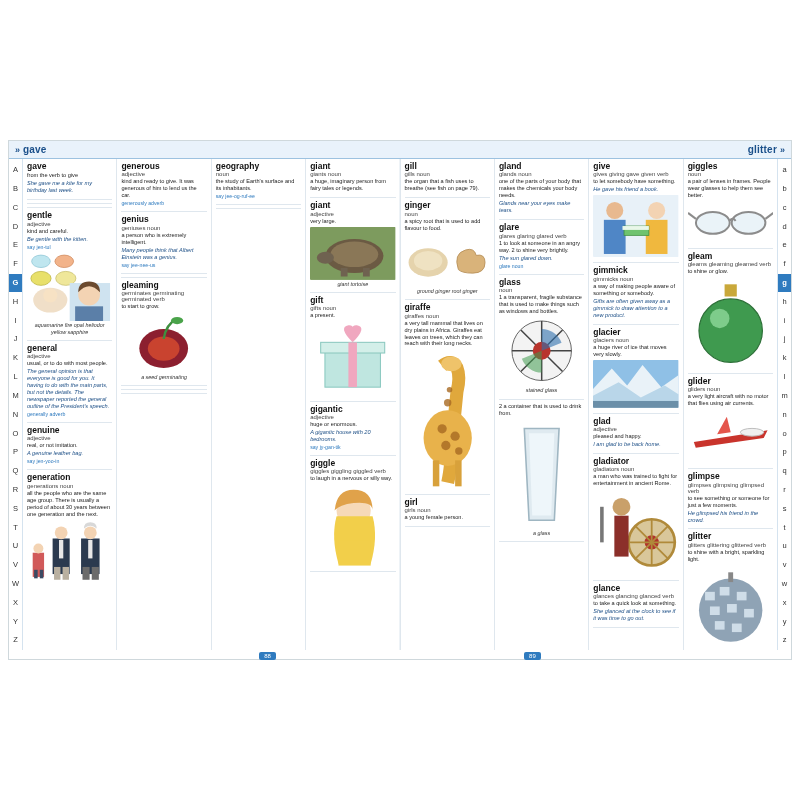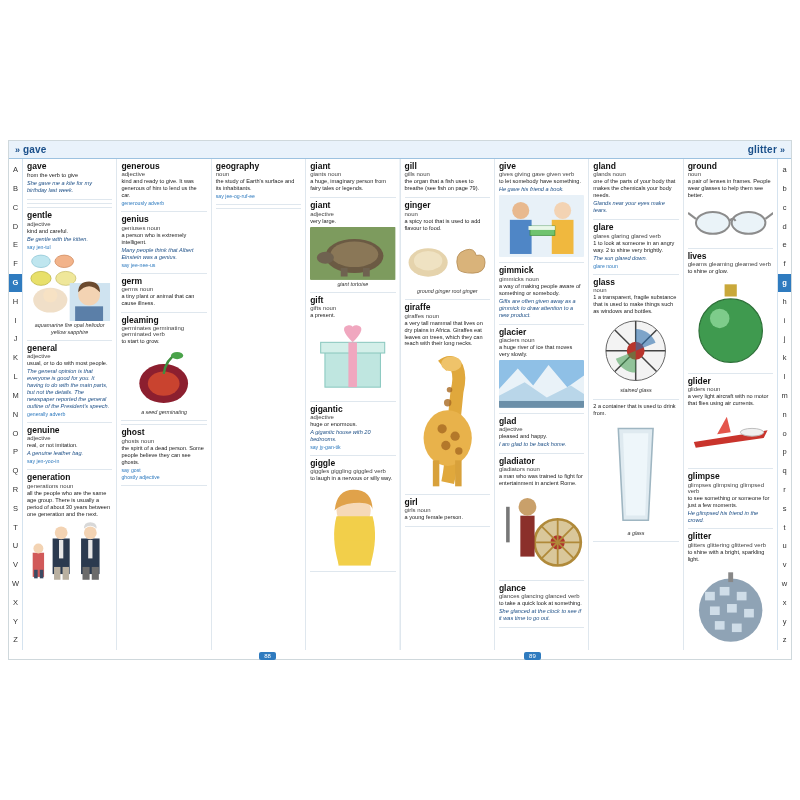--- a/index.html
+++ b/index.html
@@ -315,50 +315,38 @@
             </div>
             <div class="rule"></div>
             <div class="entry">
               <div class="hw">genius</div>
               <div class="pos">geniuses noun</div>
               <div class="def">a person who is extremely intelligent.</div>
               <div class="ital">Many people think that Albert Einstein was a genius.</div>
               <div class="bulb">say jee-nee-us</div>
             </div>
             <div class="rule"></div>
-            <div class="entry">
-              <div class="hw">germ</div>
-              <div class="pos">germs noun</div>
-              <div class="def">a tiny plant or animal that can cause illness.</div>
-            </div>
             <div class="rule"></div>
             <div class="entry">
               <div class="hw">gleaming</div>
               <div class="pos">germinates germinating germinated verb</div>
               <div class="def">to start to grow.</div>
               <div class="img">
                 <svg viewBox="0 0 70 50" class="imgwrap">
                   <rect width="70" height="50" fill="#fff"></rect>
                   <ellipse cx="35" cy="30" rx="20" ry="16" fill="#8c1f2f"></ellipse>
                   <ellipse cx="35" cy="30" rx="13" ry="10" fill="#c9432f"></ellipse>
                   <path d="M35 22 q2 -12 10 -16" stroke="#3f8f3f" stroke-width="2" fill="none"></path>
                   <ellipse cx="46" cy="7" rx="5" ry="3" fill="#4aa34a"></ellipse>
                 </svg>
               </div>
               <div class="cap">a seed germinating</div>
             </div>
             <div class="rule"></div>
             <div class="rule"></div>
-            <div class="entry">
-              <div class="hw">ghost</div>
-              <div class="pos">ghosts noun</div>
-              <div class="def">the spirit of a dead person. Some people believe they can see ghosts.</div>
-              <div class="bulb">say gost</div>
-              <div class="bulb">ghostly adjective</div>
-            </div>
             <div class="rule"></div>
           </div>
           <div class="col">
             <div class="entry">
               <div class="hw">geography</div>
               <div class="pos">noun</div>
               <div class="def">the study of Earth's surface and its inhabitants.</div>
               <div class="bulb">say jee-og-ruf-ee</div>
             </div>
             <div class="rule"></div>
@@ -476,20 +464,71 @@
             <div class="rule"></div>
             <div class="entry">
               <div class="hw">girl</div>
               <div class="pos">girls noun</div>
               <div class="def">a young female person.</div>
             </div>
             <div class="rule"></div>
           </div>
           <div class="col">
             <div class="entry">
+              <div class="hw">gland</div>
+              <div class="pos">glands noun</div>
+              <div class="def">one of the parts of your body that makes the chemicals your body needs.</div>
+              <div class="ital">Glands near your eyes make tears.</div>
+            </div>
+            <div class="rule"></div>
+            <div class="entry">
+              <div class="hw">glare</div>
+              <div class="pos">glares glaring glared verb</div>
+              <div class="def">1 to look at someone in an angry way. 2 to shine very brightly.</div>
+              <div class="ital">The sun glared down.</div>
+              <div class="bulb">glare noun</div>
+            </div>
+            <div class="rule"></div>
+            <div class="entry">
+              <div class="hw">glass</div>
+              <div class="pos">noun</div>
+              <div class="def">1 a transparent, fragile substance that is used to make things such as windows and bottles.</div>
+              <div class="img">
+                <svg viewBox="0 0 86 70" class="imgwrap">
+                  <rect width="86" height="70" fill="#fff"></rect>
+                  <circle cx="43" cy="34" r="30" fill="#f3f3f3" stroke="#666"></circle>
+     <g stroke="#444" stroke-width="1.5">
+                    <line x1="43" y1="4" x2="43" y2="64"></line>
+                    <line x1="13" y1="34" x2="73" y2="34"></line>
+                    <line x1="22" y1="13" x2="64" y2="55"></line>
+                    <line x1="64" y1="13" x2="22" y2="55"></line>
+                  </g>
+     <circle cx="43" cy="34" r="9" fill="#b8342c"></circle>
+                  <path d="M43 12 a22 22 0 0 1 20 14 l-20 8z" fill="#2f6fae" opacity=".6"></path>
+                  <path d="M43 56 a22 22 0 0 1 -20 -14 l20 -8z" fill="#3f9a4f" opacity=".55"></path>
+                </svg>
+              </div>
+              <div class="cap">stained glass</div>
+            </div>
+            <div class="rule"></div>
+            <div class="entry">
+              <div class="def">2 a container that is used to drink from.</div>
+              <div class="img">
+                <svg viewBox="0 0 54 70" class="imgwrap">
+                  <rect width="54" height="70" fill="#fff"></rect>
+                  <path d="M16 6 h22 l-3 58 h-16z" fill="#dfeaf0" stroke="#9fb6c2"></path>
+                  <path d="M19 9 h16 l-2 52 h-12z" fill="#eef6fa"></path>
+                </svg>
+              </div>
+              <div class="cap">a glass</div>
+            </div>
+            <div class="rule"></div>
+          </div>
+          <div class="col">
+            <div class="entry">
               <div class="hw">give</div>
               <div class="pos">gives giving gave given verb</div>
               <div class="def">to let somebody have something.</div>
               <div class="ital">He gave his friend a book.</div>
               <div class="img">
                 <svg viewBox="0 0 110 80" class="imgwrap">
                   <rect width="110" height="80" fill="#e8f1f8"></rect>
      <circle cx="28" cy="20" r="11" fill="#e8b98f"></circle>
                   <rect x="14" y="32" width="28" height="44" fill="#4f86c6"></rect>
      <circle cx="82" cy="20" r="11" fill="#f3d3b3"></circle>
@@ -553,88 +592,37 @@
             <div class="entry">
               <div class="hw">glance</div>
               <div class="pos">glances glancing glanced verb</div>
               <div class="def">to take a quick look at something.</div>
               <div class="ital">She glanced at the clock to see if it was time to go out.</div>
             </div>
             <div class="rule"></div>
           </div>
           <div class="col">
             <div class="entry">
-              <div class="hw">gland</div>
-              <div class="pos">glands noun</div>
-              <div class="def">one of the parts of your body that makes the chemicals your body needs.</div>
-              <div class="ital">Glands near your eyes make tears.</div>
-            </div>
-            <div class="rule"></div>
-            <div class="entry">
-              <div class="hw">glare</div>
-              <div class="pos">glares glaring glared verb</div>
-              <div class="def">1 to look at someone in an angry way. 2 to shine very brightly.</div>
-              <div class="ital">The sun glared down.</div>
-              <div class="bulb">glare noun</div>
-            </div>
-            <div class="rule"></div>
-            <div class="entry">
-              <div class="hw">glass</div>
-              <div class="pos">noun</div>
-              <div class="def">1 a transparent, fragile substance that is used to make things such as windows and bottles.</div>
-              <div class="img">
-                <svg viewBox="0 0 86 70" class="imgwrap">
-                  <rect width="86" height="70" fill="#fff"></rect>
-                  <circle cx="43" cy="34" r="30" fill="#f3f3f3" stroke="#666"></circle>
-     <g stroke="#444" stroke-width="1.5">
-                    <line x1="43" y1="4" x2="43" y2="64"></line>
-                    <line x1="13" y1="34" x2="73" y2="34"></line>
-                    <line x1="22" y1="13" x2="64" y2="55"></line>
-                    <line x1="64" y1="13" x2="22" y2="55"></line>
-                  </g>
-     <circle cx="43" cy="34" r="9" fill="#b8342c"></circle>
-                  <path d="M43 12 a22 22 0 0 1 20 14 l-20 8z" fill="#2f6fae" opacity=".6"></path>
-                  <path d="M43 56 a22 22 0 0 1 -20 -14 l20 -8z" fill="#3f9a4f" opacity=".55"></path>
-                </svg>
-              </div>
-              <div class="cap">stained glass</div>
-            </div>
-            <div class="rule"></div>
-            <div class="entry">
-              <div class="def">2 a container that is used to drink from.</div>
-              <div class="img">
-                <svg viewBox="0 0 54 70" class="imgwrap">
-                  <rect width="54" height="70" fill="#fff"></rect>
-                  <path d="M16 6 h22 l-3 58 h-16z" fill="#dfeaf0" stroke="#9fb6c2"></path>
-                  <path d="M19 9 h16 l-2 52 h-12z" fill="#eef6fa"></path>
-                </svg>
-              </div>
-              <div class="cap">a glass</div>
-            </div>
-            <div class="rule"></div>
-          </div>
-          <div class="col">
-            <div class="entry">
-              <div class="hw">ground</div>
+              <div class="hw">giggles</div>
               <div class="pos">noun</div>
               <div class="def">a pair of lenses in frames. People wear glasses to help them see better.</div>
               <div class="img">
                 <svg viewBox="0 0 86 42" class="imgwrap">
                   <rect width="86" height="42" fill="#fff"></rect>
      <ellipse cx="25" cy="22" rx="17" ry="11" fill="#eaf3f8" stroke="#8c8c8c" stroke-width="2"></ellipse>
      <ellipse cx="61" cy="22" rx="17" ry="11" fill="#eaf3f8" stroke="#8c8c8c" stroke-width="2"></ellipse>
      <path d="M42 20 q3 -4 6 0" stroke="#8c8c8c" stroke-width="2" fill="none"></path>
      <path d="M8 18 l-8 -6" stroke="#8c8c8c" stroke-width="2"></path>
                   <path d="M78 18 l8 -6" stroke="#8c8c8c" stroke-width="2"></path>
                 </svg>
               </div>
             </div>
             <div class="rule"></div>
             <div class="entry">
-              <div class="hw">lives</div>
+              <div class="hw">gleam</div>
               <div class="pos">gleams gleaming gleamed verb</div>
               <div class="def">to shine or glow.</div>
               <div class="img">
                 <svg viewBox="0 0 70 74" class="imgwrap">
                   <rect width="70" height="74" fill="#fff"></rect>
                   <rect x="30" y="6" width="10" height="10" fill="#c9a83a"></rect>
                   <circle cx="35" cy="44" r="26" fill="#3f9a4f"></circle>
                   <circle cx="26" cy="34" r="8" fill="#8fd89a" opacity=".8"></circle>
                   <circle cx="35" cy="44" r="26" fill="none" stroke="#2d7038"></circle>
                 </svg>

